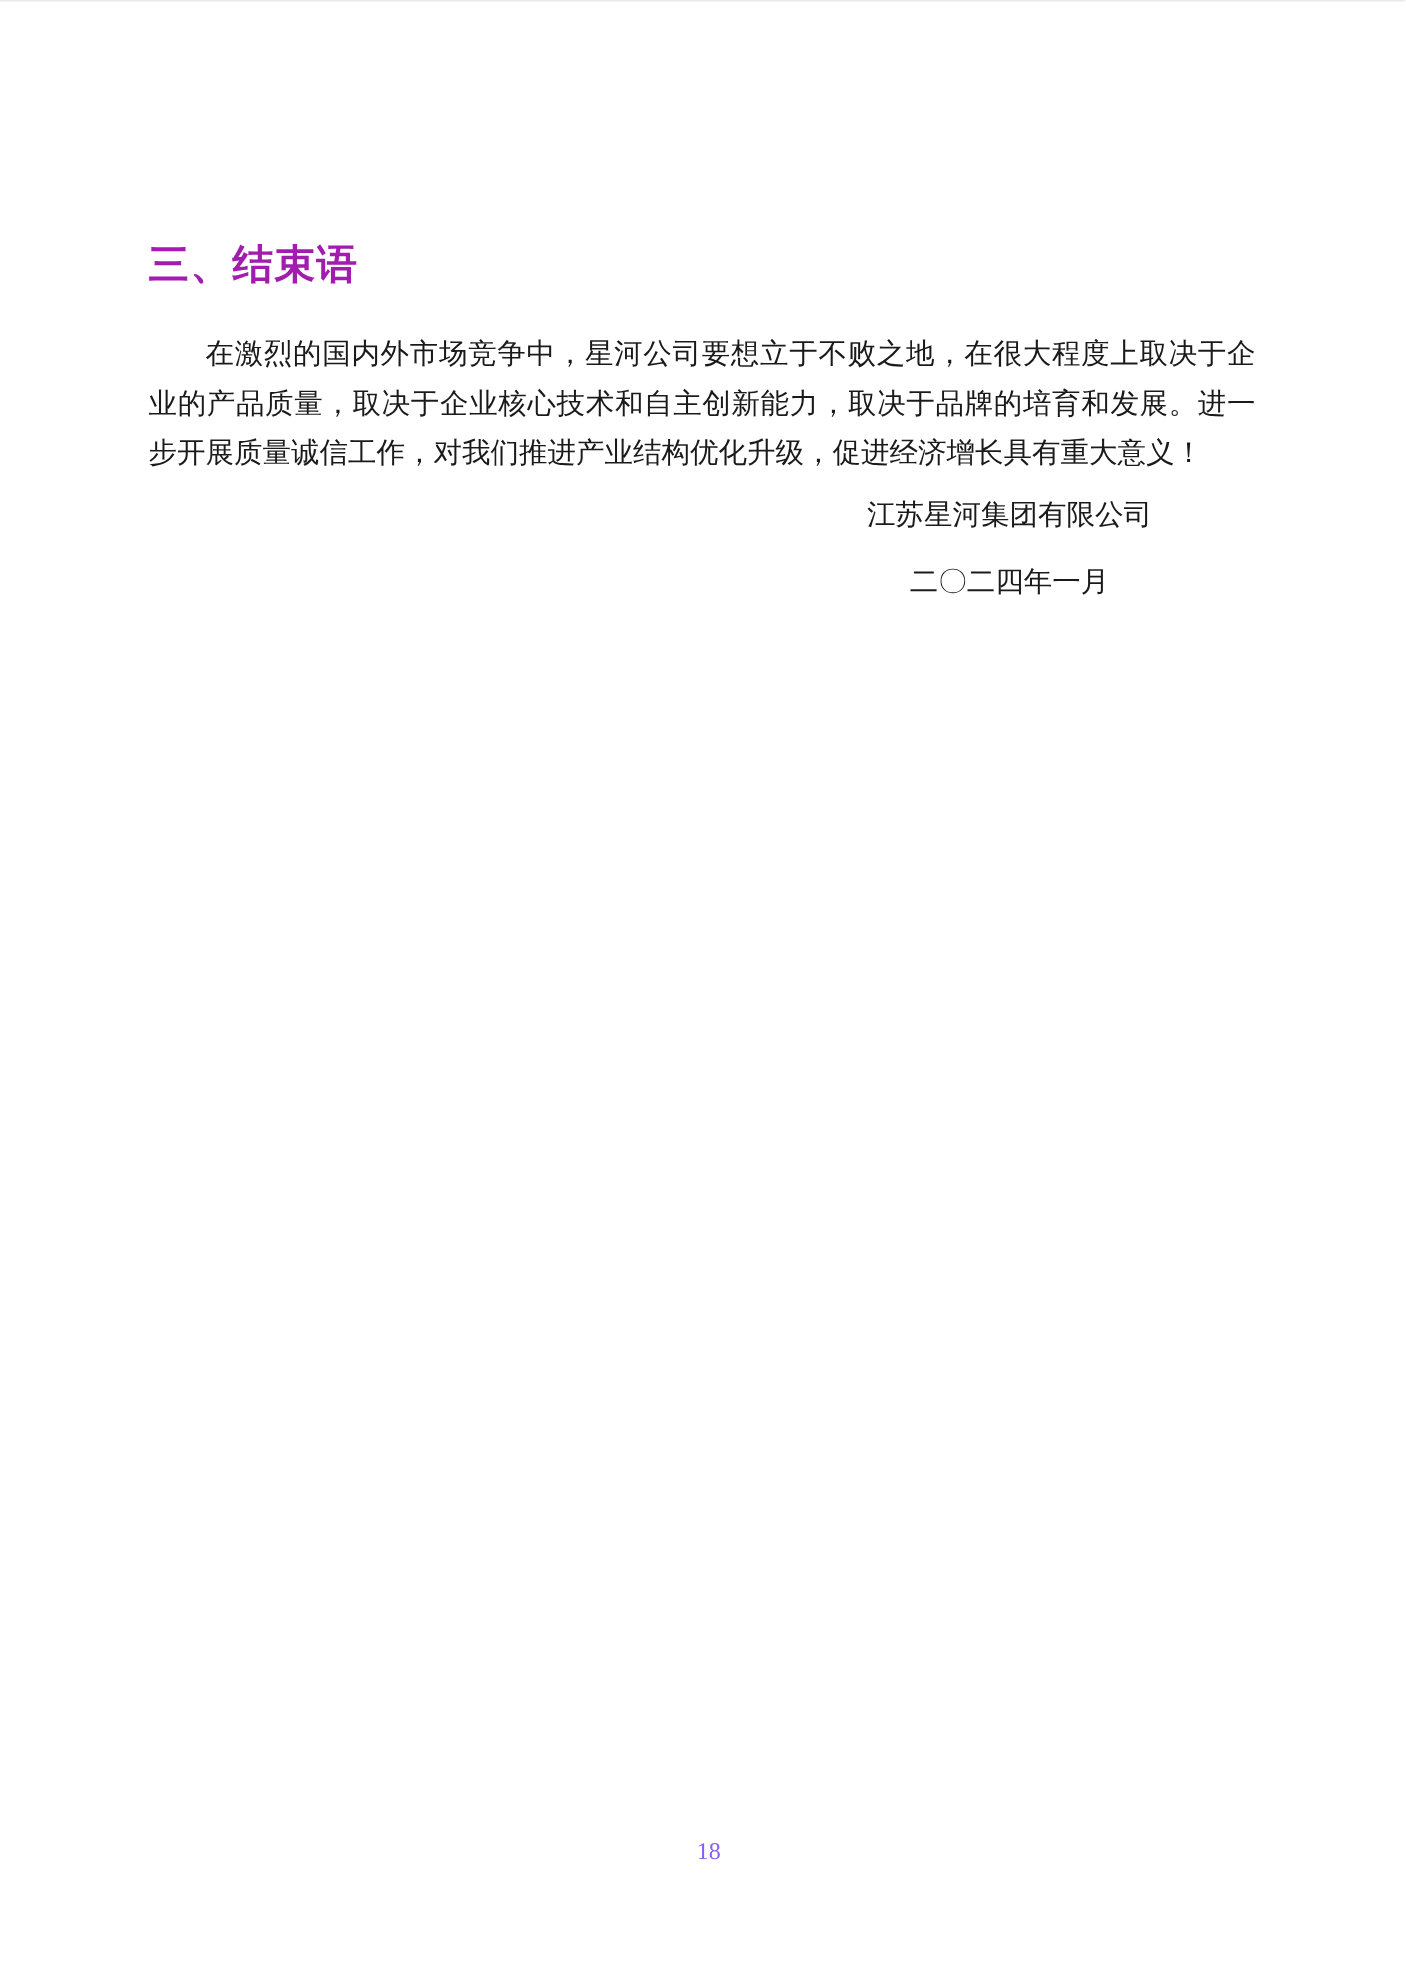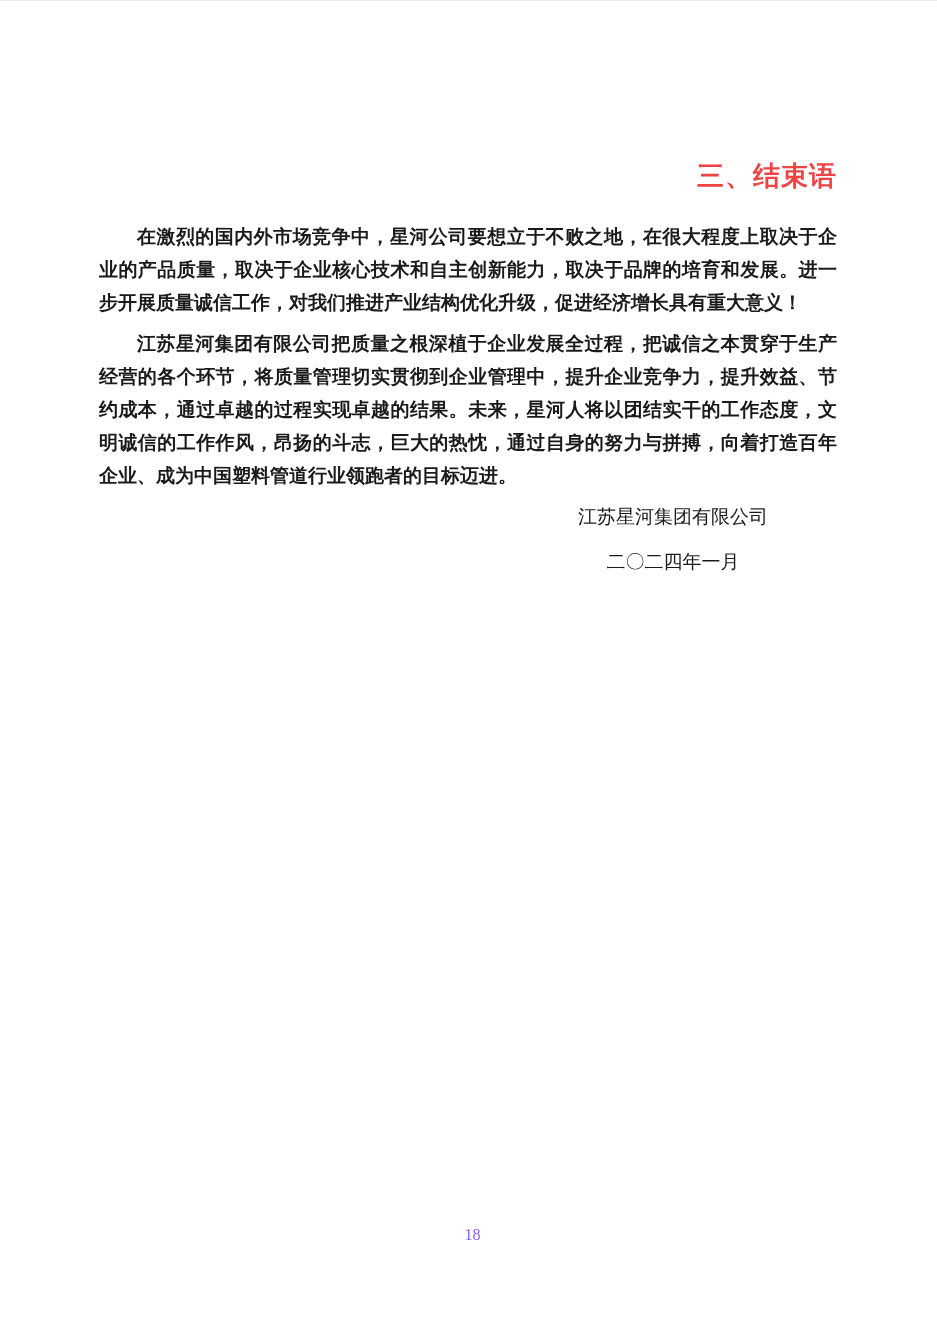--- a/index.html
+++ b/index.html
@@ -23,32 +23,31 @@
     left: 99px;
     top: 156px;
     width: 738px;
   }
   .section-heading {
     margin: 0 0 25px 0;
     font-family: "Liberation Sans", "DejaVu Sans", sans-serif;
     font-size: 27px;
     line-height: 38px;
     font-weight: 700;
-    text-align: right;
+    text-align: left;
     letter-spacing: 1px;
-    color: #ef4444;
+    color: #a21caf;
   }
   .body-para {
     margin: 0 0 8px 0;
     font-size: 19px;
     line-height: 33px;
     text-align: justify;
     text-indent: 2em;
     word-break: break-all;
-    font-weight: bold;
   }
   .signature-block {
     position: relative;
     left: 205px;
     margin-top: 3px;
     text-align: center;
     font-size: 19px;
     line-height: 33px;
   }
   .signature-company {
@@ -68,21 +67,20 @@
 </head>
 <body>
 
 <div class="page">
   <div class="content">
     <h1 class="section-heading">三、结束语</h1>
 
     <p class="body-para">在激烈的国内外市场竞争中，星河公司要想立于不败之地，在很大程度上取决于企业的产品质量，取决于企业核心技术和自主创新能力，取决于品牌的培育和发展。进一步开展质量诚信工作，对我们推进产业结构优化升级，促进经济增长具有重大意义！</p>
 
 
-    <p class="body-para">江苏星河集团有限公司把质量之根深植于企业发展全过程，把诚信之本贯穿于生产经营的各个环节，将质量管理切实贯彻到企业管理中，提升企业竞争力，提升效益、节约成本，通过卓越的过程实现卓越的结果。未来，星河人将以团结实干的工作态度，文明诚信的工作作风，昂扬的斗志，巨大的热忱，通过自身的努力与拼搏，向着打造百年企业、成为中国塑料管道行业领跑者的目标迈进。</p>
 
 
     <div class="signature-block">
       <div class="signature-company">江苏星河集团有限公司</div>
       <div class="signature-date">二〇二四年一月</div>
     </div>
   </div>
 
   <div class="page-footer">18</div>
 </div>

